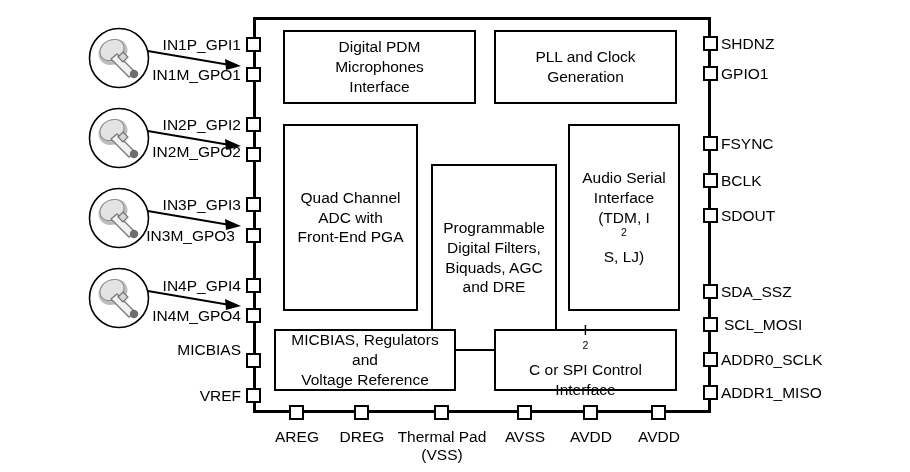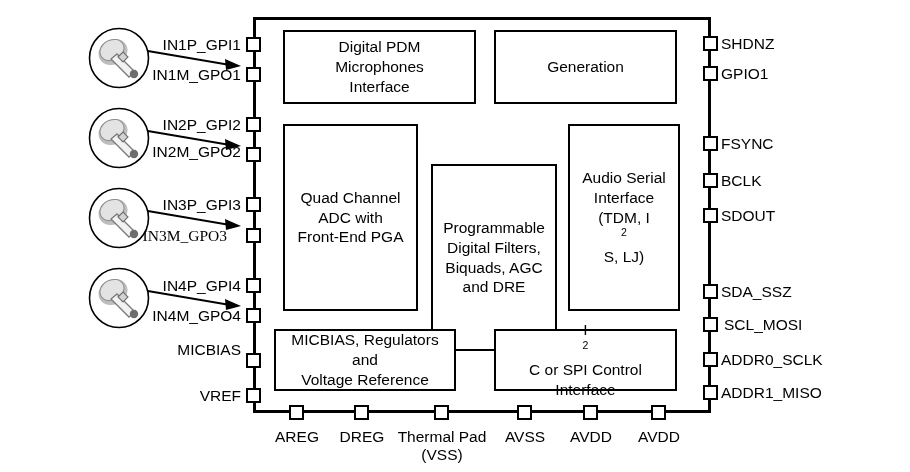--- a/index.html
+++ b/index.html
@@ -82,20 +82,21 @@
 
   <div class="fblock" style="left:283px;top:30px;width:193px;height:74px;">
     <span>
       <span>Digital PDM Microphones</span>
       <span>Interface</span>
     </span>
   </div>
 
   <div class="fblock" style="left:494px;top:30px;width:183px;height:74px;">
     <span>
+      <span>PLL and Clock</span>
       <span>Generation</span>
     </span>
   </div>
 
   <div class="fblock" style="left:283px;top:124px;width:135px;height:187px;">
     <span>
       <span>Quad Channel</span>
       <span>ADC with</span>
       <span>Front-End PGA</span>
     </span>
@@ -141,21 +142,21 @@
   <div class="pin" style="left:246px;top:278px;"></div>
   <div class="pin" style="left:246px;top:308px;"></div>
   <div class="pin" style="left:246px;top:353px;"></div>
   <div class="pin" style="left:246px;top:388px;"></div>
 
   <div class="plabel left" style="left:83px;top:37px;width:158px;">IN1P_GPI1</div>
   <div class="plabel left" style="left:83px;top:67px;width:158px;">IN1M_GPO1</div>
   <div class="plabel left" style="left:83px;top:117px;width:158px;">IN2P_GPI2</div>
   <div class="plabel left" style="left:83px;top:144px;width:158px;">IN2M_GPO2</div>
   <div class="plabel left" style="left:83px;top:197px;width:158px;">IN3P_GPI3</div>
-  <div class="plabel left" style="left:69px;top:228px;width:158px;font-family:Liberation Serif, serif;">IN3M_GPO3</div>
+  <div class="plabel left" style="left:77px;top:228px;width:158px;">IN3M_GPO3</div>
   <div class="plabel left" style="left:83px;top:278px;width:158px;">IN4P_GPI4</div>
   <div class="plabel left" style="left:83px;top:308px;width:158px;">IN4M_GPO4</div>
   <div class="plabel left" style="left:83px;top:342px;width:158px;">MICBIAS</div>
   <div class="plabel left" style="left:83px;top:388px;width:158px;">VREF</div>
 
   <div class="pin" style="left:703px;top:36px;"></div>
   <div class="pin" style="left:703px;top:66px;"></div>
   <div class="pin" style="left:703px;top:136px;"></div>
   <div class="pin" style="left:703px;top:173px;"></div>
   <div class="pin" style="left:703px;top:208px;"></div>

